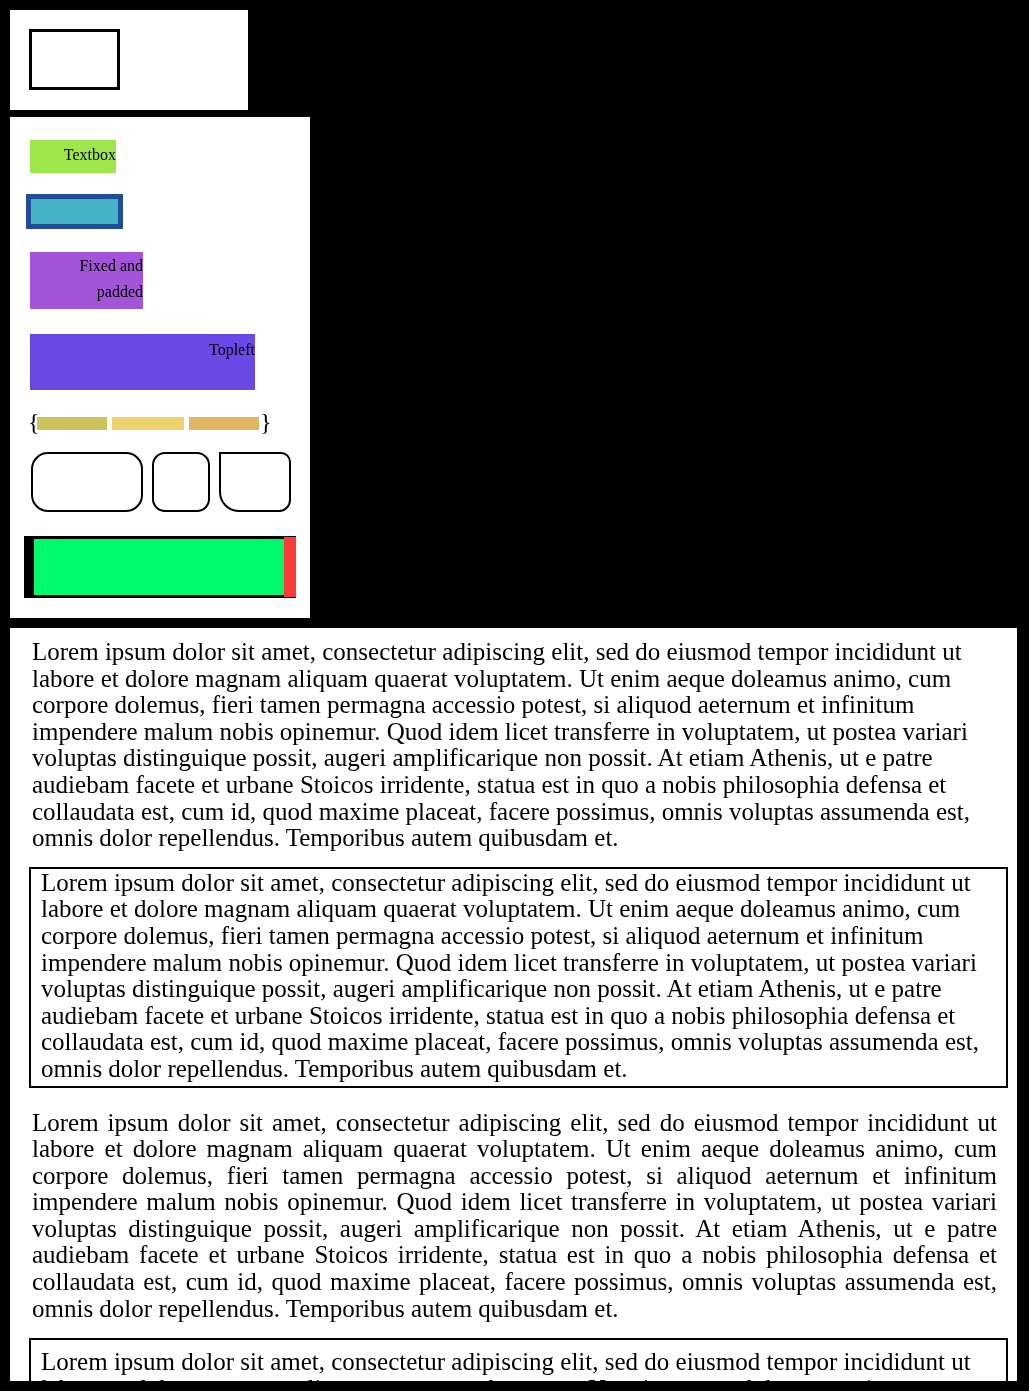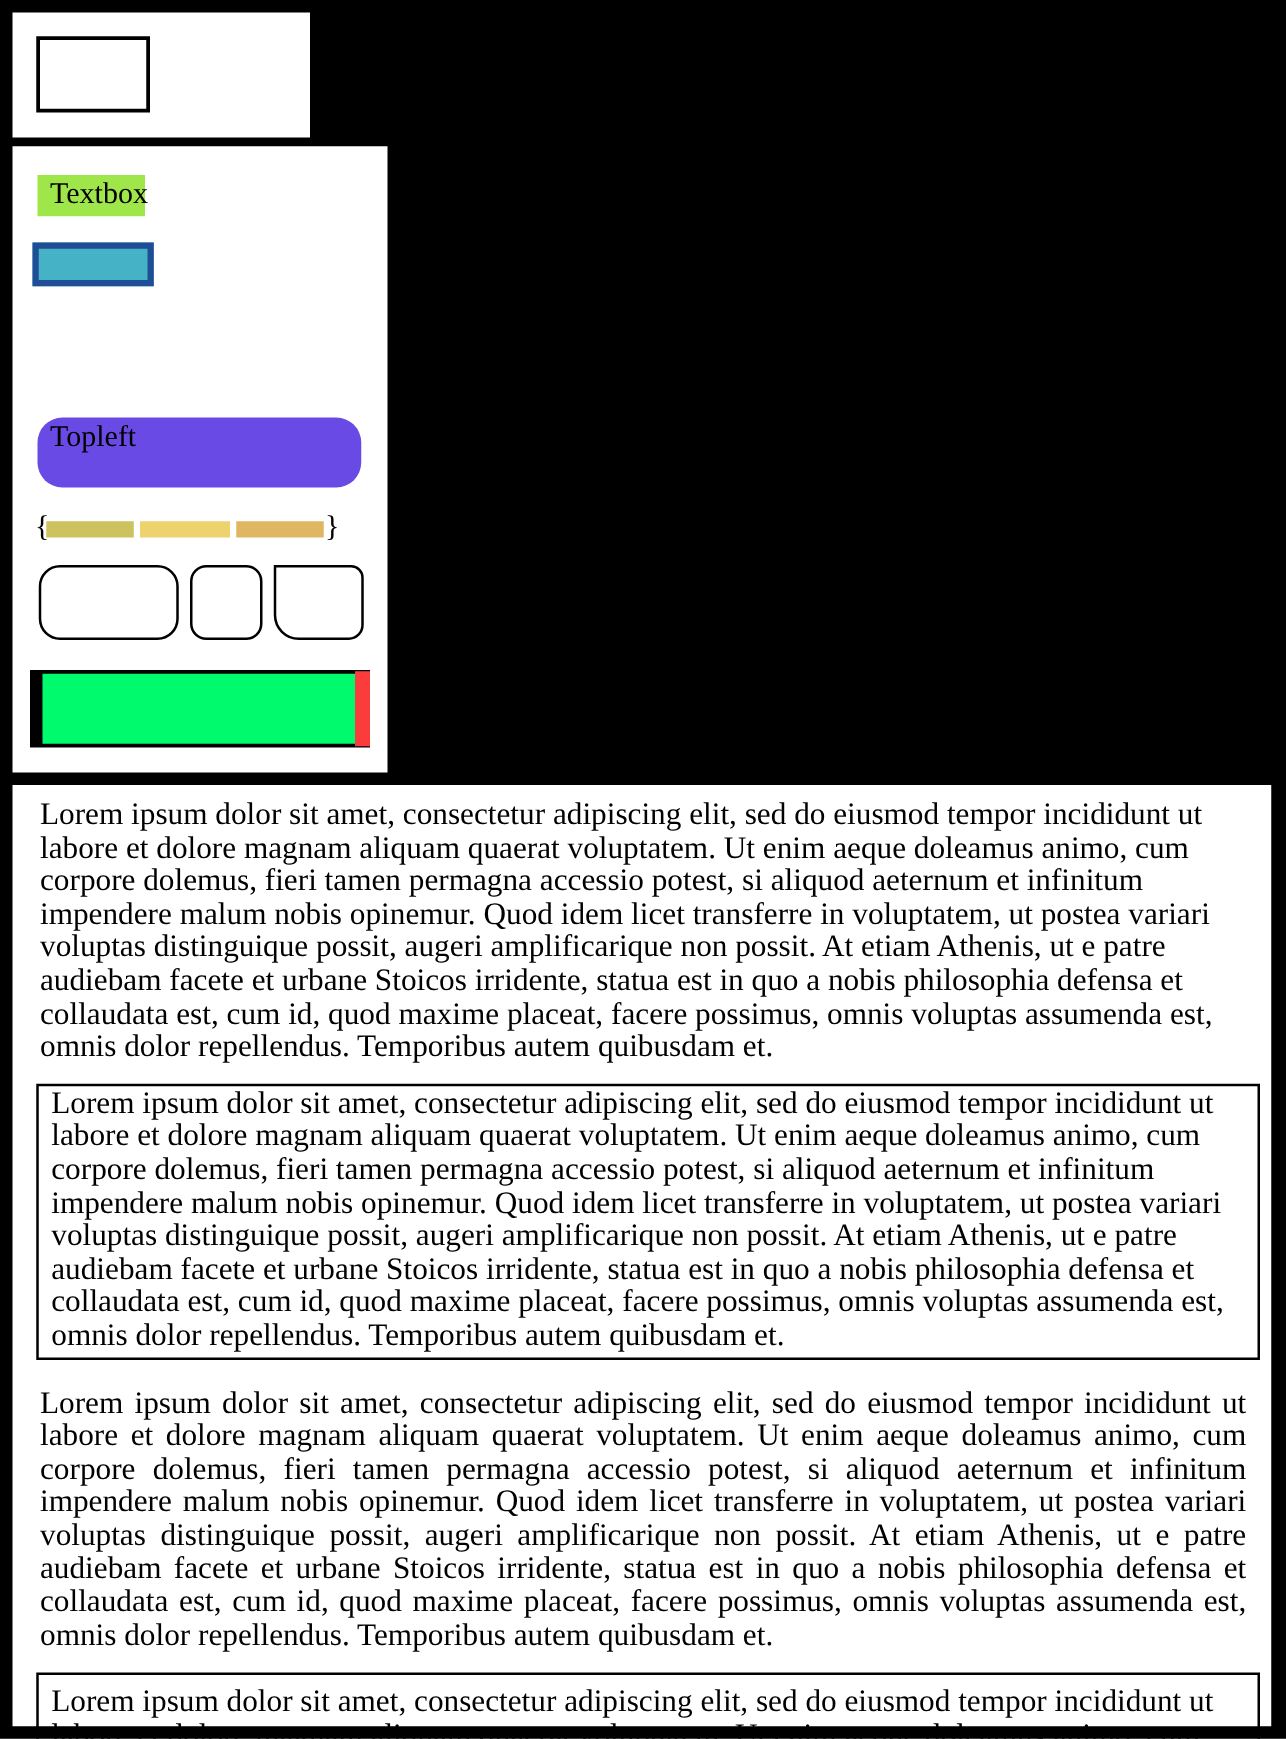--- a/index.html
+++ b/index.html
@@ -15,25 +15,25 @@
   #panel-a { left:10px; top:10px;  width:238px;  height:100px; }
   #panel-b { left:10px; top:117px; width:300px;  height:501px; }
   #panel-c { left:10px; top:628px; width:1007px; height:753px;
              font-size:25px; line-height:26.6px; }
 
   
   .stroked-rect { position:absolute; left:19px; top:19px; width:91px; height:61px;
                   border:3.5px solid #000; box-sizing:border-box; background:#fff; }
 
   
-  .w { position:absolute; box-sizing:border-box; font-size:24px; line-height:26px; }
+  .w { position:absolute; box-sizing:border-box; font-size:16px; line-height:26px;text-align:right; }
   #textbox-green   { left:20px;  top:23px;  width:86px;  height:33px; padding:2px 0 0 10px; }
   #teal-box        { left:16px;  top:77px;  width:97px;  height:35px; border:5px solid; }
   #purple-box      { left:20px;  top:135px; width:113px; height:57px; padding:1px 0 0 10px; }
-  #topleft-box     { left:20px;  top:217px; width:259px; height:56px; padding:3px 13px 0 10px;border-radius:20px; }
+  #topleft-box     { left:20px;  top:217px; width:225px; height:56px; padding:3px 0 0 10px; }
 
   .brace { position:absolute; font-size:24px; line-height:24px; }
   #brace-open  { left:18px;  top:293px; }
   #brace-close { left:250px; top:293px; }
   .hbar { position:absolute; top:300px; height:13px; }
   #hbar-1 { left:27px;  width:70px; }
   #hbar-2 { left:102px; width:72px; }
   #hbar-3 { left:179px; width:70px; }
 
   .rrect { position:absolute; top:335px; height:60px; border:2.5px solid #000;
@@ -62,20 +62,23 @@
 </div>
 
 <div id="panel-b" class="panel">
 
   <div id="textbox-green" class="w" style="background-color: rgb(159, 230, 74);">
     <span>Textbox</span>
   </div>
 
   <div id="teal-box" class="w" style="background-color: rgb(70, 178, 197); border-color: rgb(31, 78, 150);"></div>
 
+  <div id="purple-box" class="w" style="background-color: rgb(163, 85, 217);">
+    <span>Fixed and padded</span>
+  </div>
 
   <div id="topleft-box" class="w" style="background-color: rgb(106, 74, 228);">
     <span>Topleft</span>
   </div>
 
   <span id="brace-open" class="brace">{</span>
   <div id="hbar-1" class="hbar" style="background-color: rgb(204, 194, 94);"></div>
   <div id="hbar-2" class="hbar" style="background-color: rgb(237, 210, 109);"></div>
   <div id="hbar-3" class="hbar" style="background-color: rgb(223, 183, 98);"></div>
   <span id="brace-close" class="brace">}</span>

